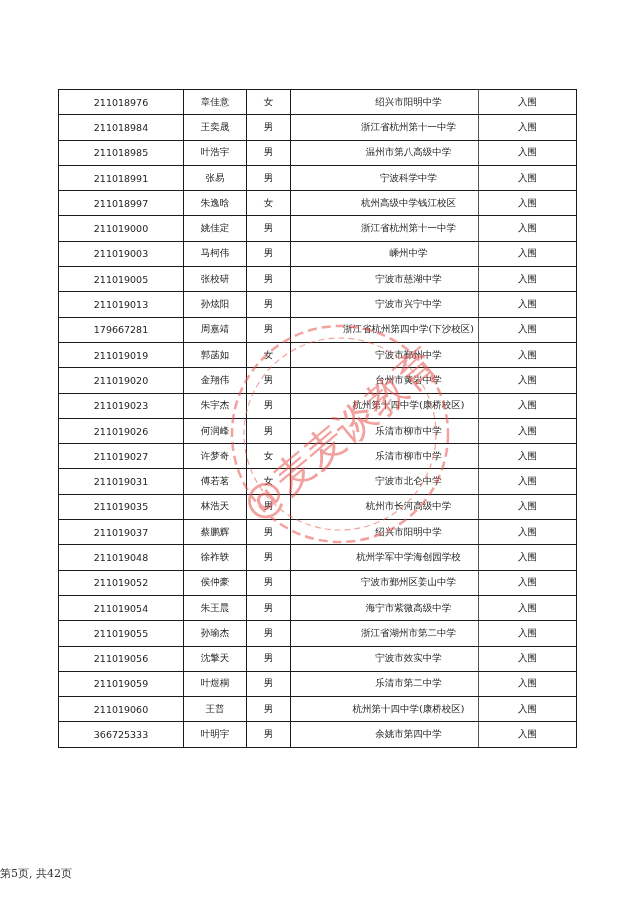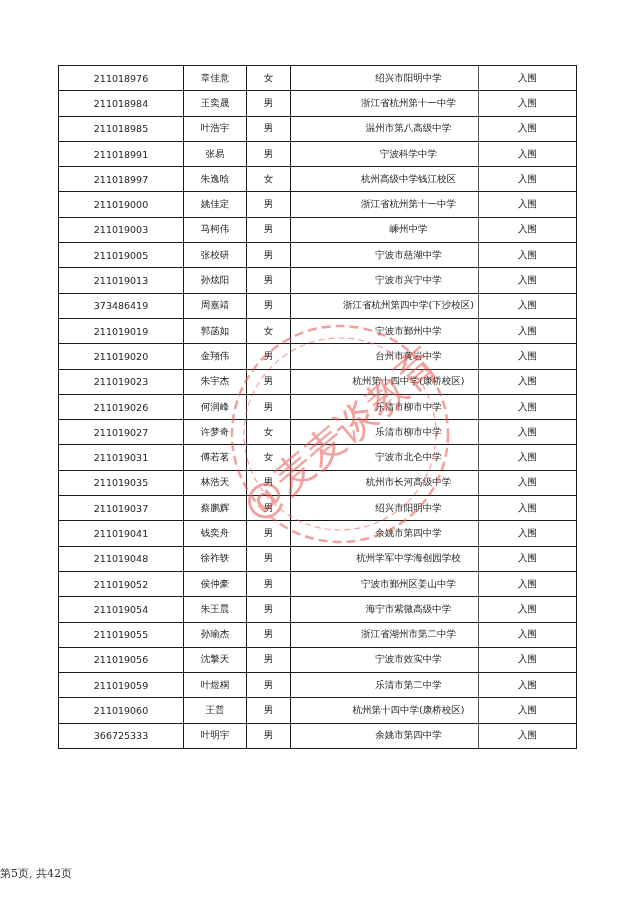--- a/index.html
+++ b/index.html
@@ -17,21 +17,21 @@
     }
     .page {
       position: absolute;
       left: 0; top: 0;
       width: 640px; height: 906px;
       background: #fff;
     }
     table.roster {
       position: absolute;
       left: 58px;
-      top: 65px;
+      top: 89px;
       width: 518px;
       border-collapse: collapse;
       table-layout: fixed;
       font-size: 9.5px;
       border-radius: 23px;
     }
     table.roster td {
       border: 1px solid #1a1a1a;
       height: 24.3px;
       padding: 0;
@@ -141,21 +141,21 @@
           <td>入围</td>
         </tr>
         <tr>
           <td>211019013</td>
           <td>孙炫阳</td>
           <td>男</td>
           <td class="c-school">宁波市兴宁中学</td>
           <td>入围</td>
         </tr>
         <tr>
-          <td>373486419</td>
+          <td>179667281</td>
           <td>周嘉靖</td>
           <td>男</td>
           <td class="c-school">浙江省杭州第四中学(下沙校区)</td>
           <td>入围</td>
         </tr>
         <tr>
           <td>211019019</td>
           <td>郭菡如</td>
           <td>女</td>
           <td class="c-school">宁波市鄞州中学</td>
@@ -201,27 +201,20 @@
           <td>林浩天</td>
           <td>男</td>
           <td class="c-school">杭州市长河高级中学</td>
           <td>入围</td>
         </tr>
         <tr>
           <td>211019037</td>
           <td>蔡鹏辉</td>
           <td>男</td>
           <td class="c-school">绍兴市阳明中学</td>
-          <td>入围</td>
-        </tr>
-        <tr>
-          <td>211019041</td>
-          <td>钱奕舟</td>
-          <td>男</td>
-          <td class="c-school">余姚市第四中学</td>
           <td>入围</td>
         </tr>
         <tr>
           <td>211019048</td>
           <td>徐祚轶</td>
           <td>男</td>
           <td class="c-school">杭州学军中学海创园学校</td>
           <td>入围</td>
         </tr>
         <tr>

